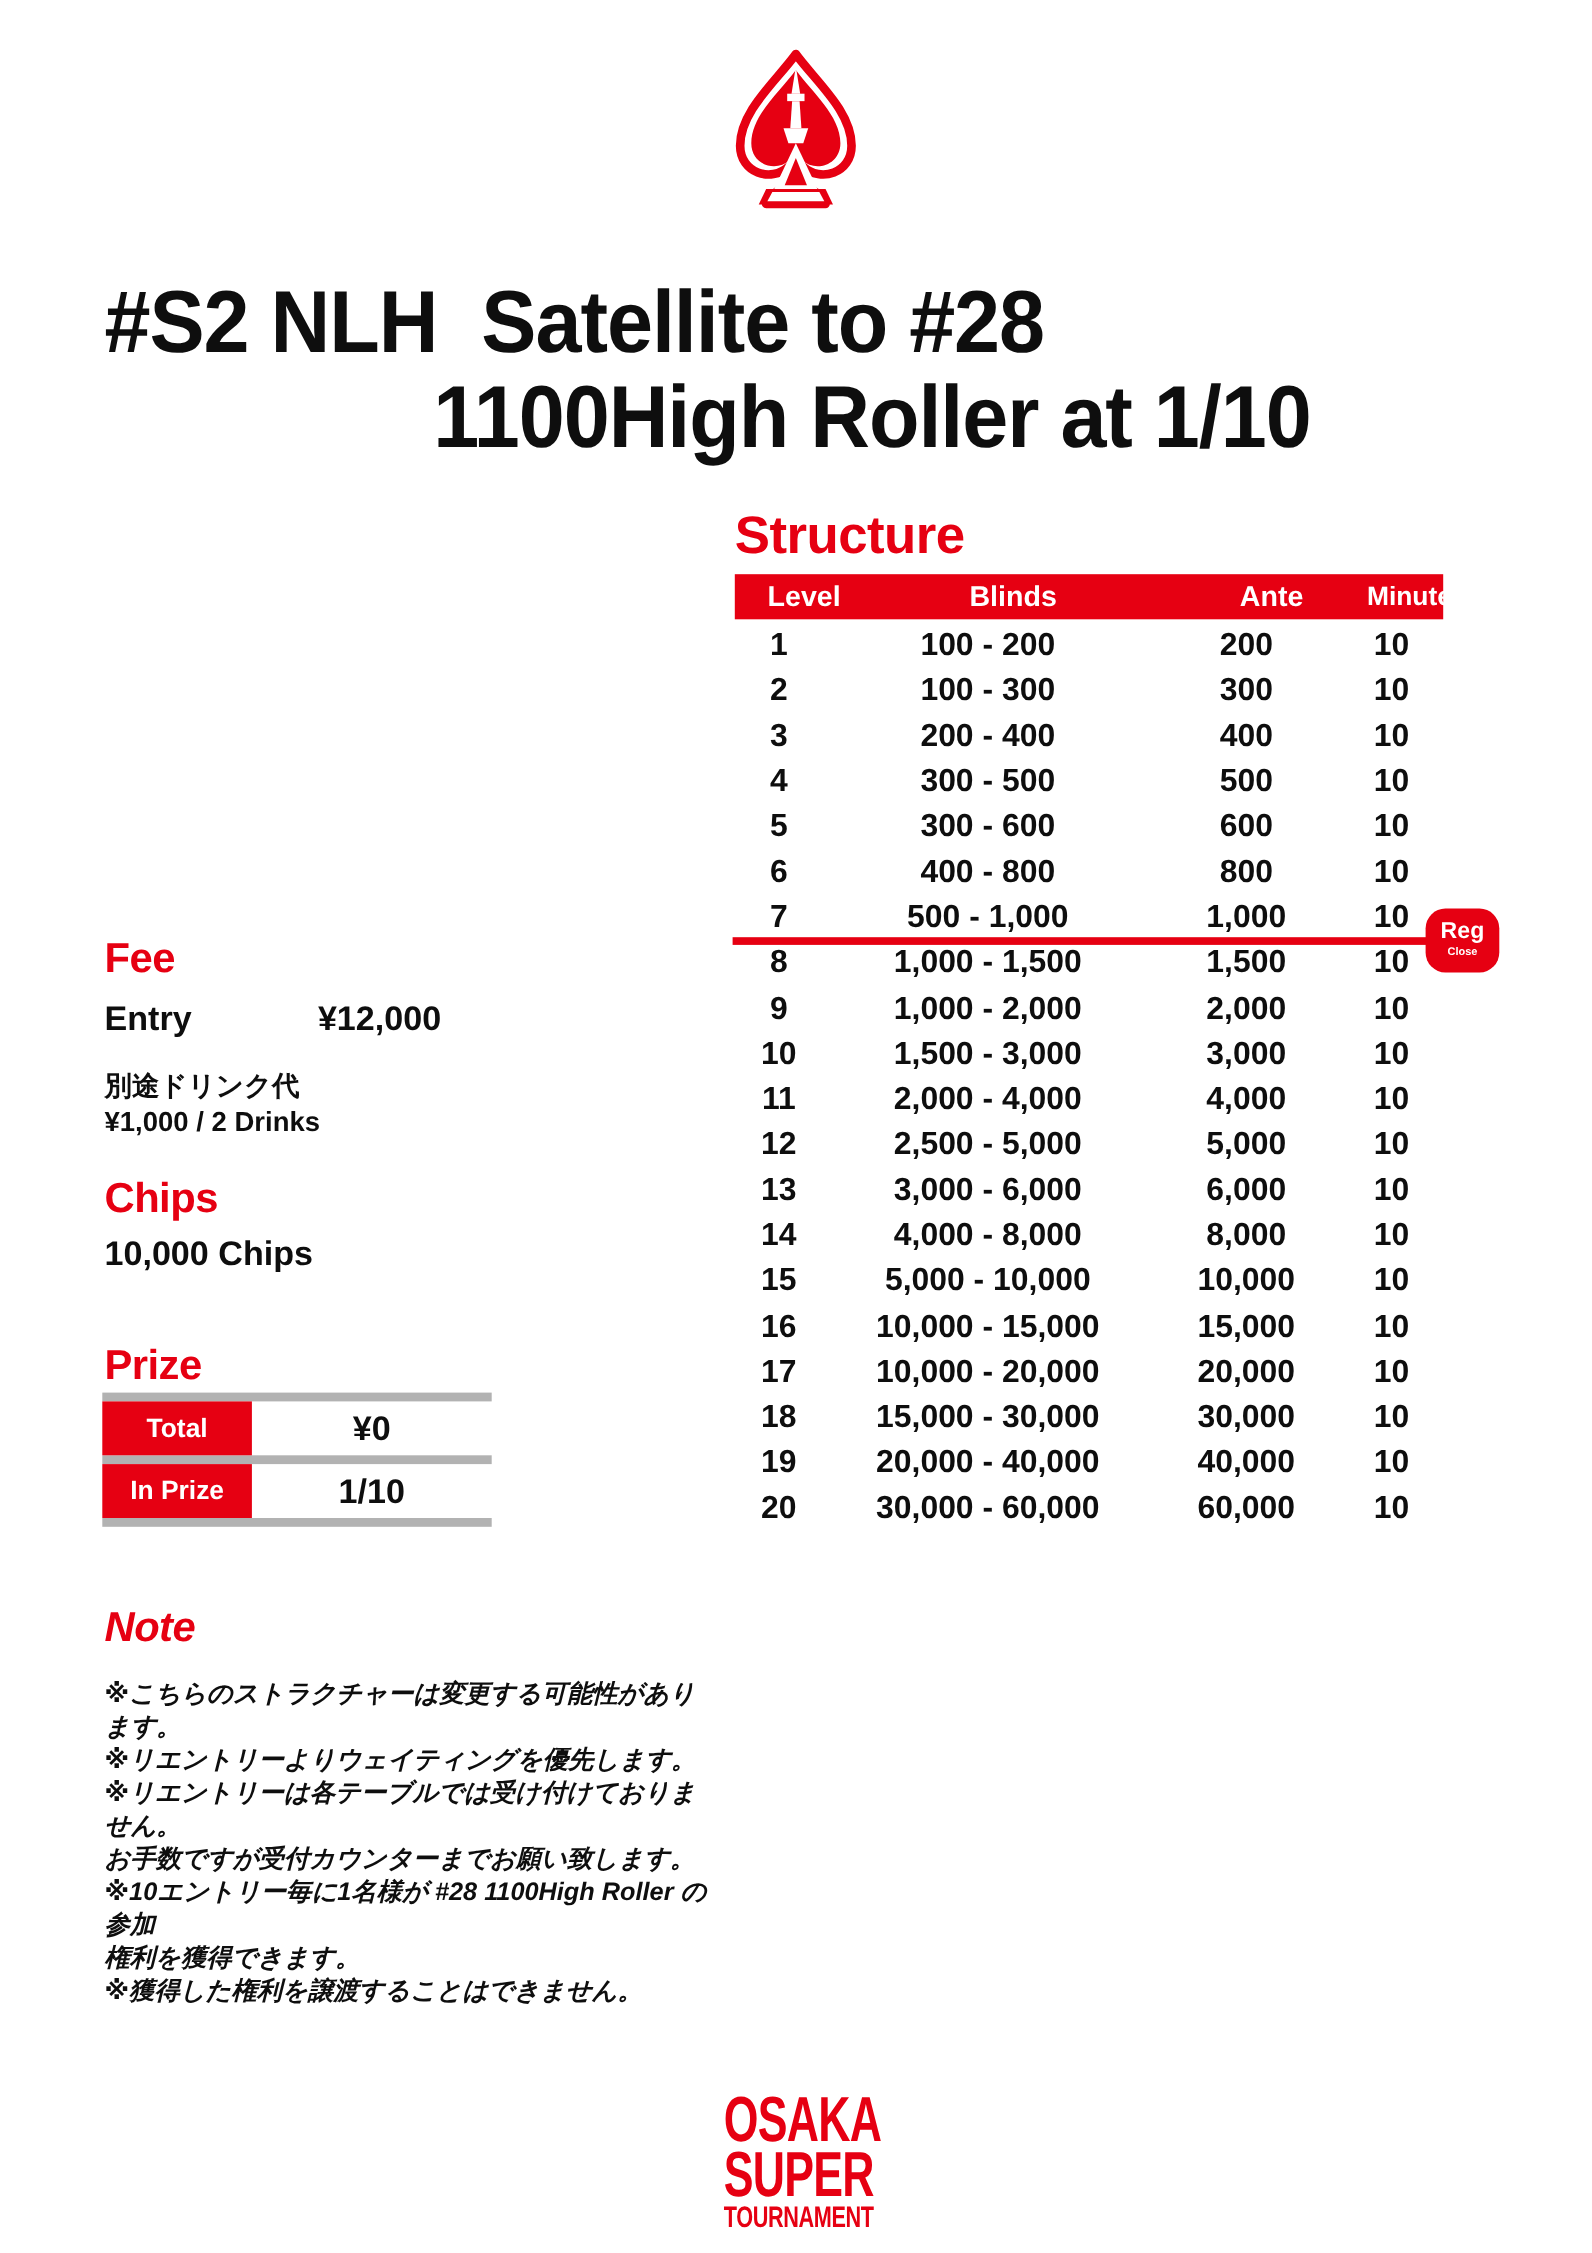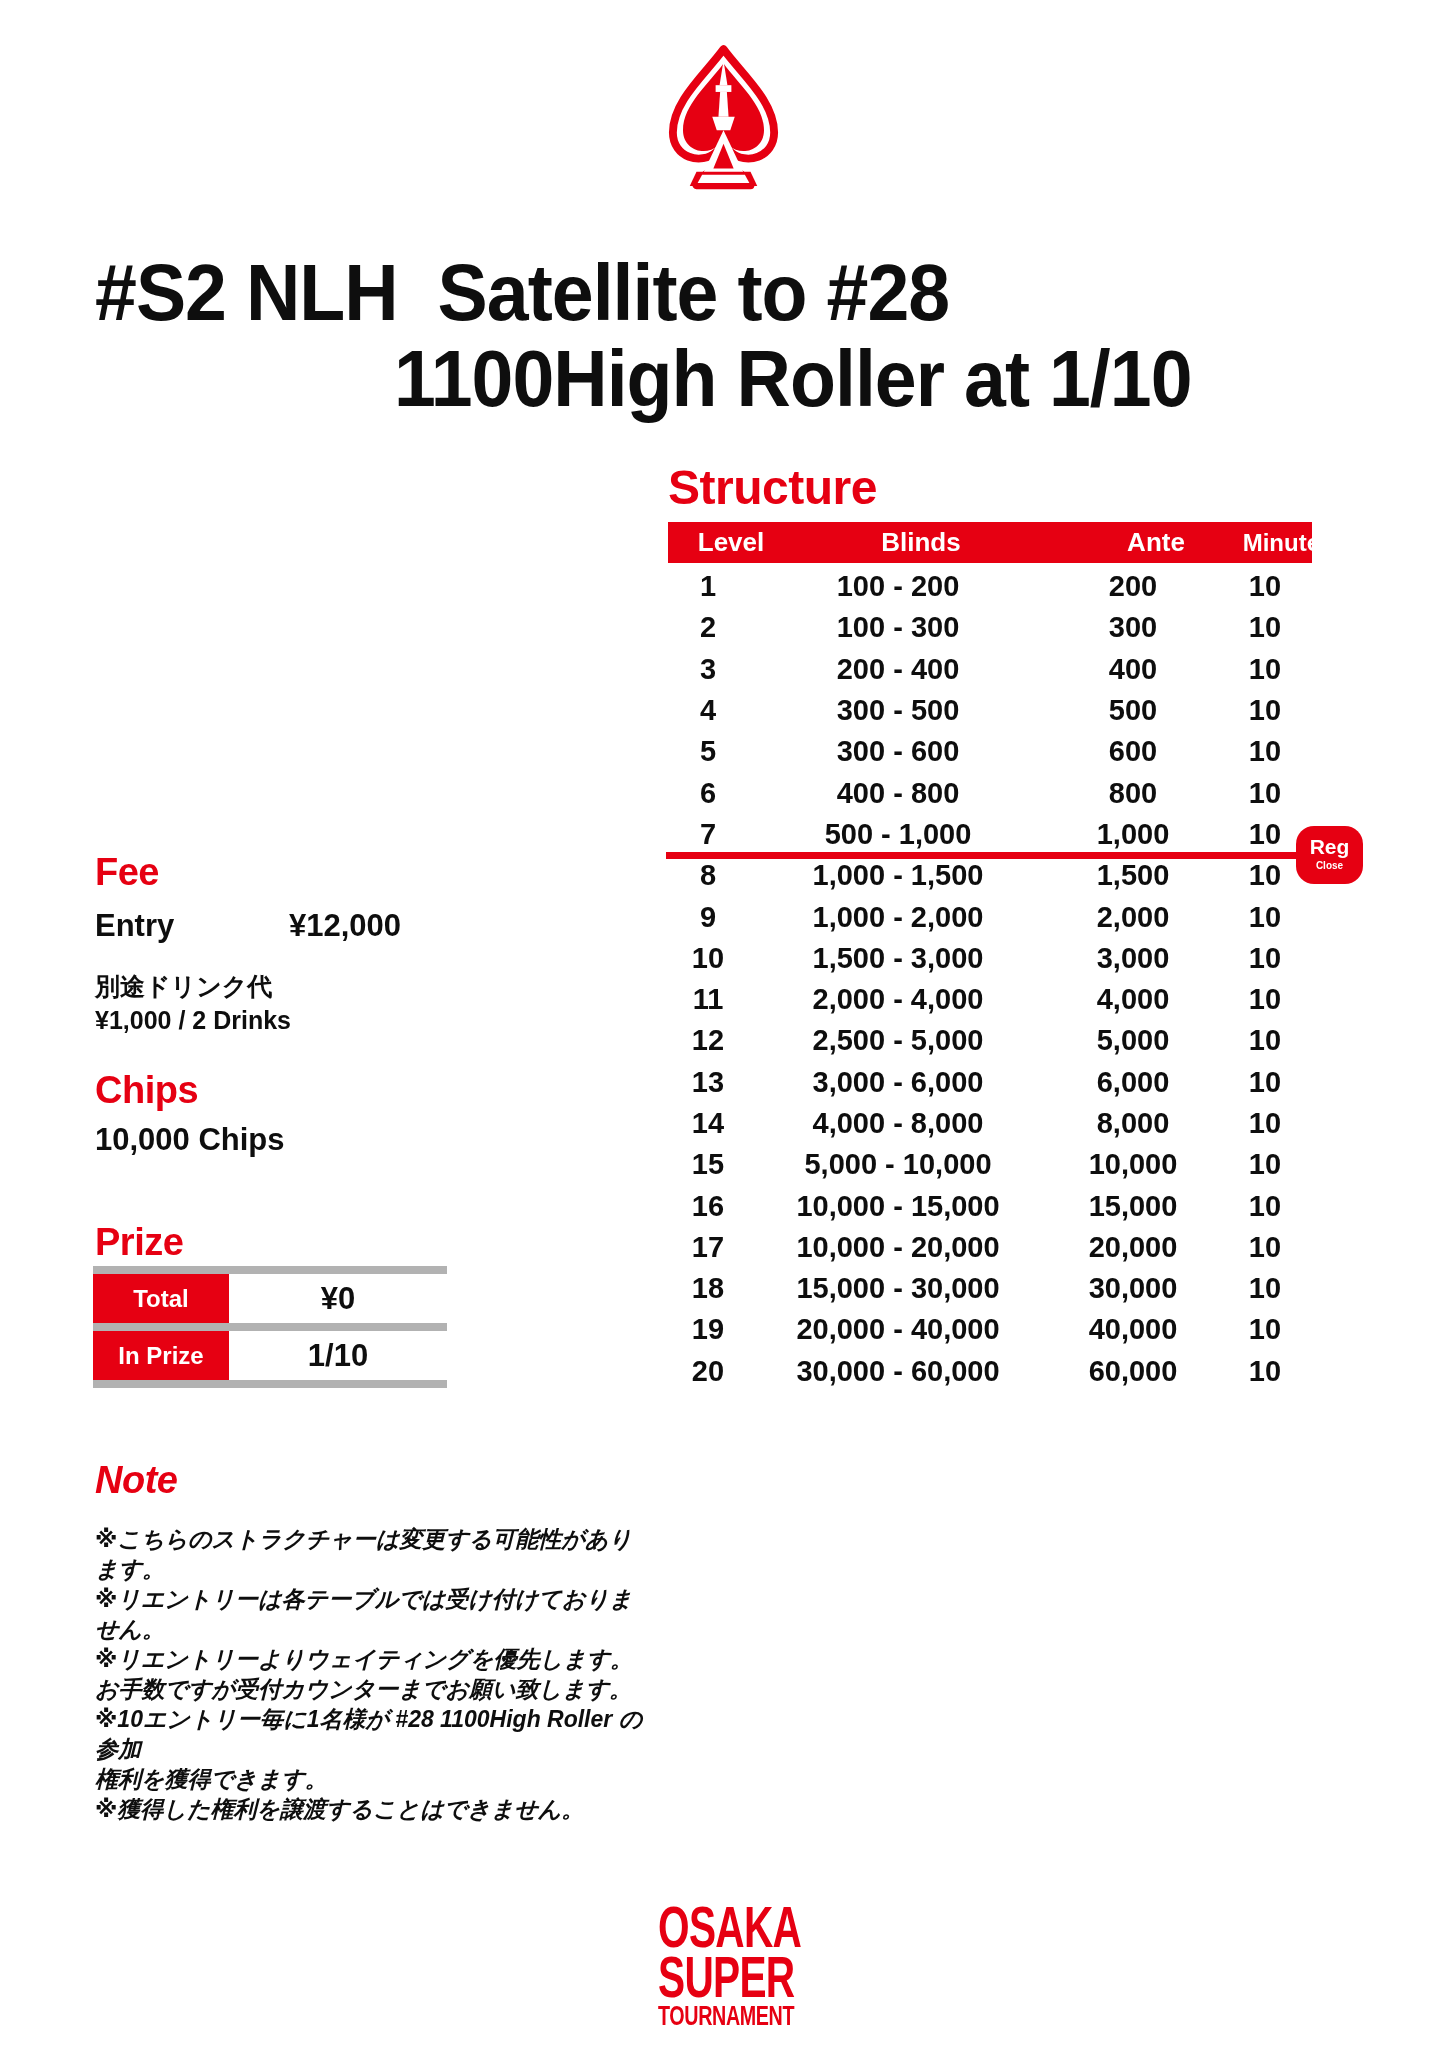--- a/index.html
+++ b/index.html
@@ -131,22 +131,22 @@
         <div class="pval">1/10</div>
       </div>
       <div class="pbar"></div>
     </div>
   </div>
 
   <div class="sec-note">
     <div class="rhead">Note</div>
     <div class="note-lines">
       <div>※こちらのストラクチャーは変更する可能性があります。</div>
+      <div>※リエントリーよりウェイティングを優先します。</div>
       <div>※リエントリーは各テーブルでは受け付けておりません。</div>
-      <div>※リエントリーよりウェイティングを優先します。</div>
       <div>お手数ですが受付カウンターまでお願い致します。</div>
       <div>※10エントリー毎に1名様が #28 1100High Roller の参加</div>
       <div>権利を獲得できます。</div>
       <div>※獲得した権利を譲渡することはできません。</div>
     </div>
   </div>
 
   <div class="sec-structure">
     <div class="shead">Structure</div>
     <div class="sheader">

